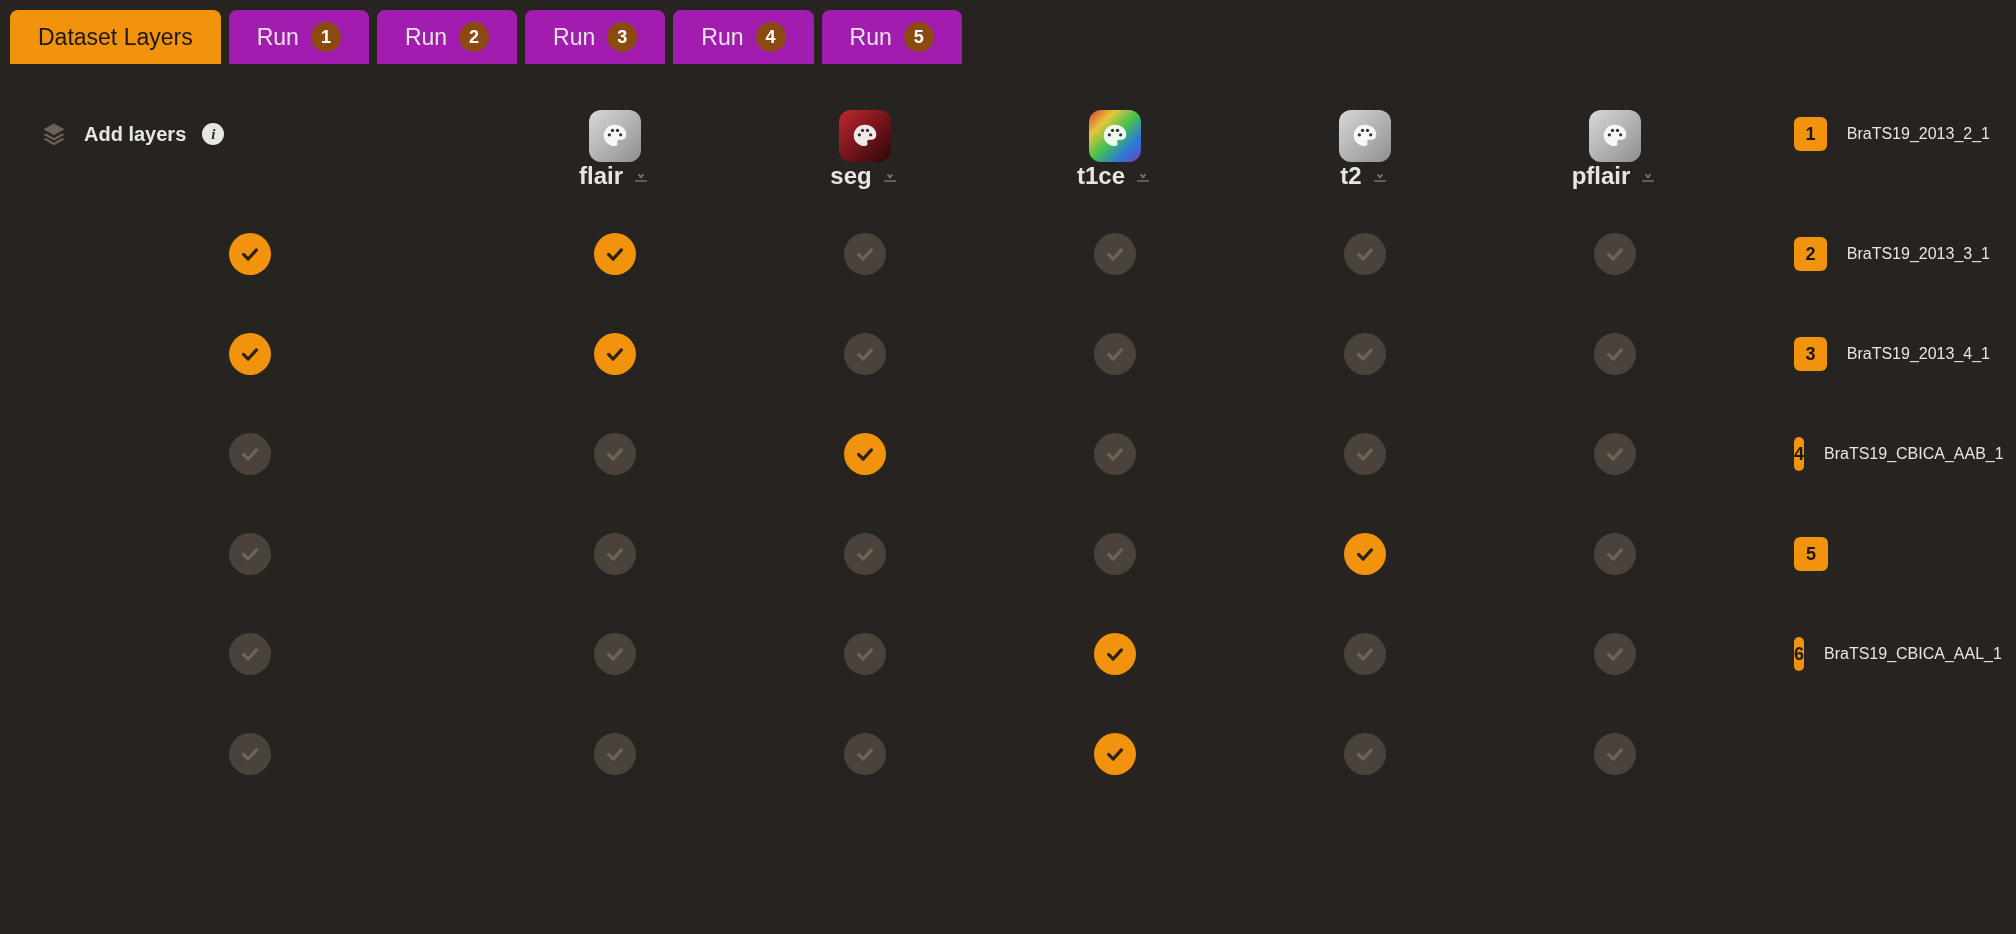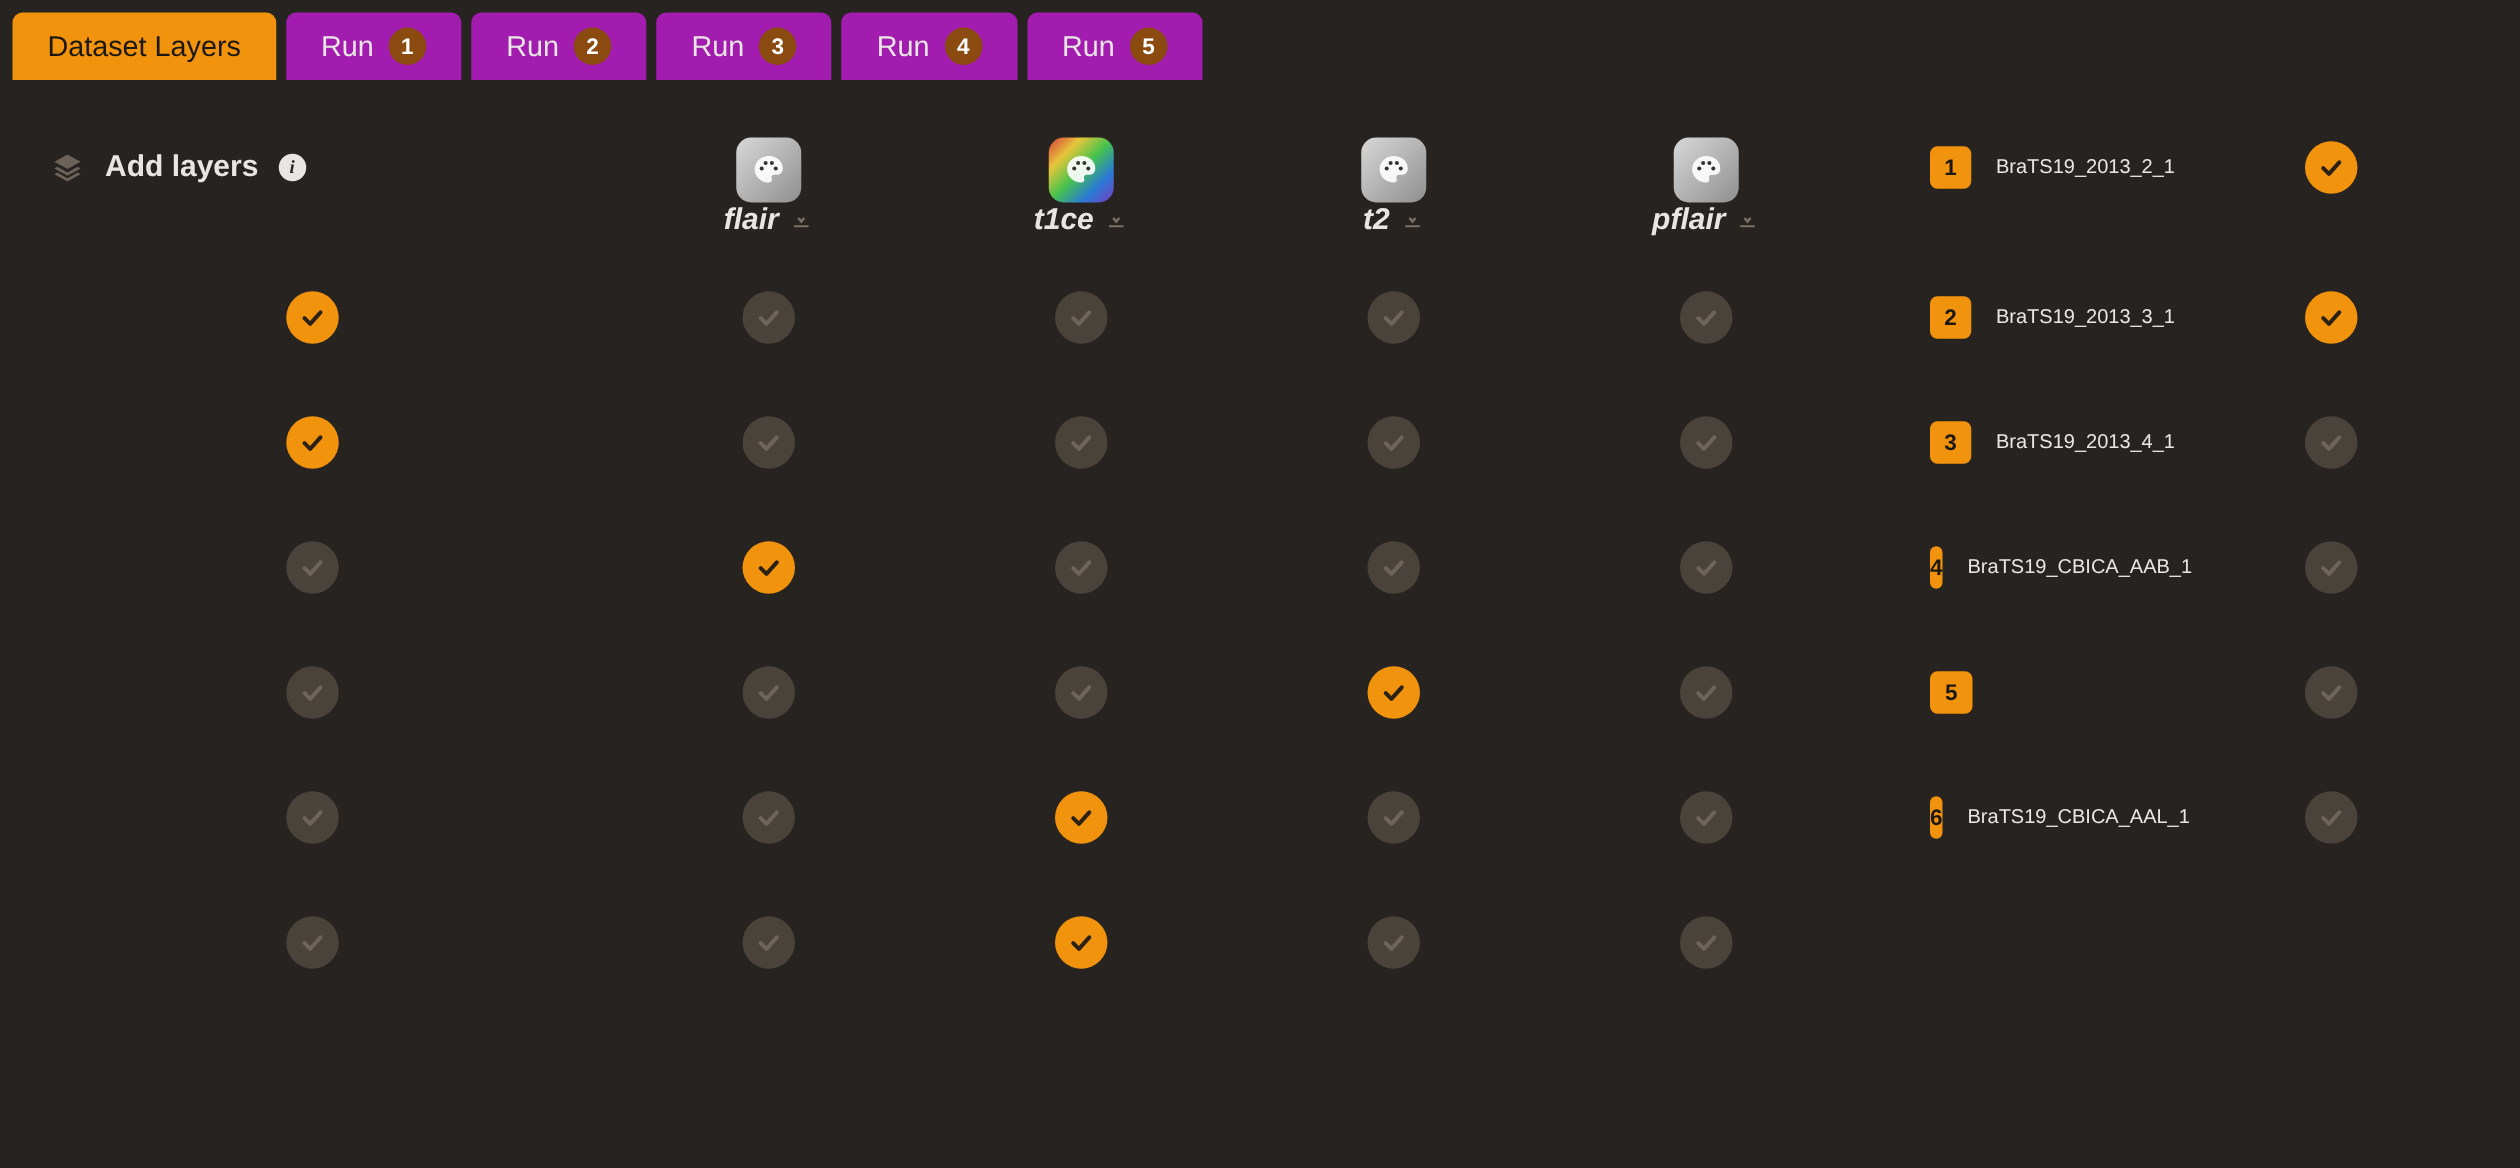--- a/index.html
+++ b/index.html
@@ -61,21 +61,21 @@
   }
   
   .add-layers-cell {
     justify-content: flex-start;
     gap: 16px;
     padding-left: 30px;
     height: 140px;
   }
   .layers-icon { color: #6b635a; display:flex; }
   .add-layers-label {
-    font-size: 24px;
+    font-size: 20px;
     font-weight: 700;
     color: #e8e6e3;
   }
   .info-badge {
     display: inline-flex;
     align-items: center;
     justify-content: center;
     width: 22px;
     height: 22px;
     border-radius: 50%;
@@ -86,21 +86,20 @@
     font-weight: 700;
     font-size: 15px;
     cursor: pointer;
   }
   
   .col-header {
     flex-direction: column;
     height: 140px;
     justify-content: flex-end;
     padding-bottom: 14px;
-    font-style: italic;
   }
   .palette-btn {
     width: 52px;
     height: 52px;
     border-radius: 12px;
     display: flex;
     align-items: center;
     justify-content: center;
     cursor: pointer;
   }
@@ -203,20 +202,39 @@
         <div class="col-label-wrap">
           <span>flair</span>
           <span class="download-icon">
             <svg viewBox="0 0 24 24" width="20" height="20" fill="currentColor">
               <path d="M5 17h14v2H5zM12 4l.001 7.586 2.293-2.293 1.414 1.414L12 15.414l-3.707-4.707 1.414-1.414L12 11.586z"></path>
             </svg>
           </span>
         </div>
       </div>
       <div class="cell col-header header-row">
+        <div class="palette-btn" style="background: linear-gradient(135deg, rgb(194, 39, 46), rgb(42, 6, 7));">
+          <svg viewBox="0 0 24 24" fill="rgba(255,255,255,0.9)">
+            <path d="M12 3c-5 0-9 3.8-9 8.5S7 20 12 20c1.3 0 2-.8 2-1.8 0-.6-.3-1-.3-1.6 0-.9.7-1.6 1.7-1.6h1.6c2.7 0 4-1.8 4-4.2C21 6.4 17 3 12 3z"></path>
+            <circle cx="7.5" cy="11" r="1.3" fill="#333"></circle>
+            <circle cx="10" cy="7.5" r="1.3" fill="#333"></circle>
+            <circle cx="14" cy="7.5" r="1.3" fill="#333"></circle>
+            <circle cx="16.5" cy="11" r="1.3" fill="#333"></circle>
+          </svg>
+        </div>
+        <div class="col-label-wrap">
+          <span>seg</span>
+          <span class="download-icon">
+            <svg viewBox="0 0 24 24" width="20" height="20" fill="currentColor">
+              <path d="M5 17h14v2H5zM12 4l.001 7.586 2.293-2.293 1.414 1.414L12 15.414l-3.707-4.707 1.414-1.414L12 11.586z"></path>
+            </svg>
+          </span>
+        </div>
+      </div>
+      <div class="cell col-header header-row">
         <div class="palette-btn" style="background: linear-gradient(135deg, rgb(214, 58, 60) 0%, rgb(231, 198, 58) 25%, rgb(70, 194, 77) 50%, rgb(42, 123, 214) 75%, rgb(122, 58, 194) 100%);">
           <svg viewBox="0 0 24 24" fill="rgba(255,255,255,0.9)">
             <path d="M12 3c-5 0-9 3.8-9 8.5S7 20 12 20c1.3 0 2-.8 2-1.8 0-.6-.3-1-.3-1.6 0-.9.7-1.6 1.7-1.6h1.6c2.7 0 4-1.8 4-4.2C21 6.4 17 3 12 3z"></path>
             <circle cx="7.5" cy="11" r="1.3" fill="#333"></circle>
             <circle cx="10" cy="7.5" r="1.3" fill="#333"></circle>
             <circle cx="14" cy="7.5" r="1.3" fill="#333"></circle>
             <circle cx="16.5" cy="11" r="1.3" fill="#333"></circle>
           </svg>
         </div>
         <div class="col-label-wrap">

